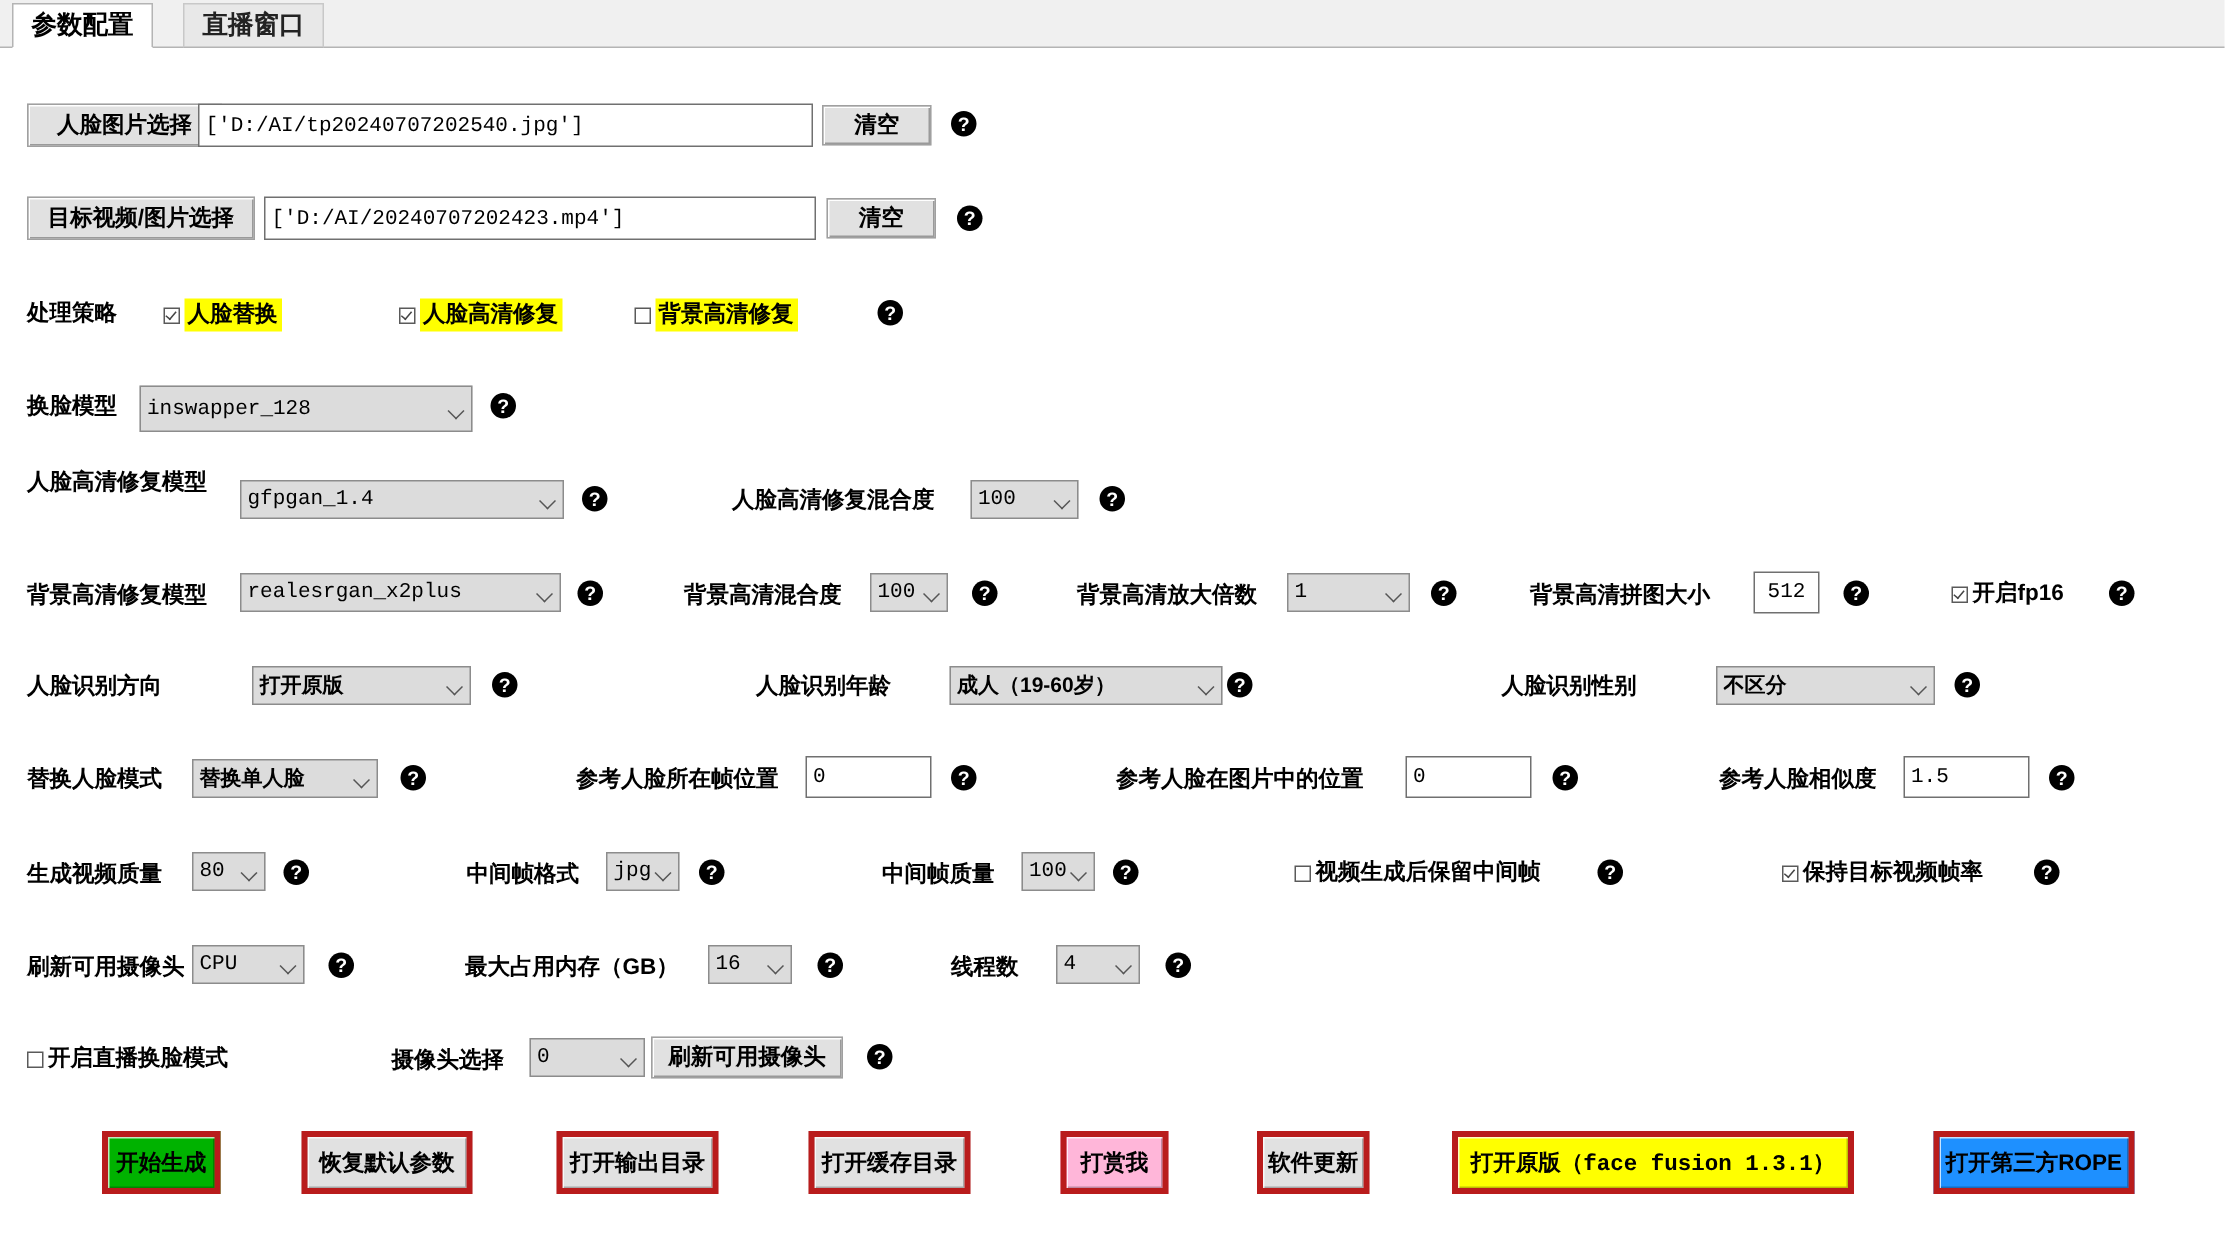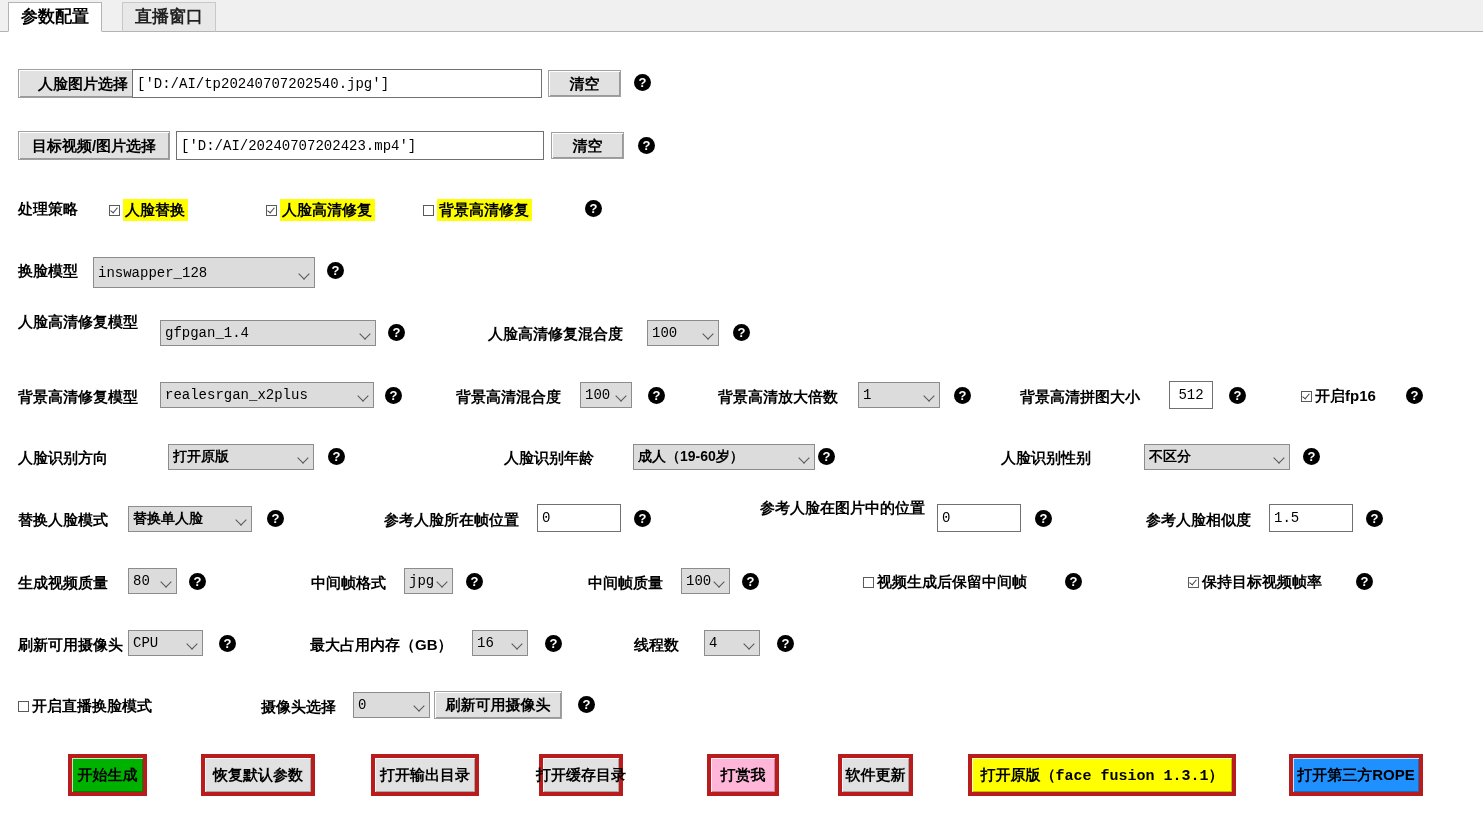--- a/index.html
+++ b/index.html
@@ -311,21 +311,21 @@
 <div class="abs combo cjk" style="left:128px; top:506px; width:124px; height:26px;">
   <span class="cval">替换单人脸</span>
   <span class="chev"></span>
 </div>
 <div class="abs help" style="left:267px; top:510px;">?</div>
 
 <div class="abs lbl" style="left:384px; top:510px;">参考人脸所在帧位置</div>
 <div class="abs txt" style="left:537px; top:504px; width:84px; height:28px;">0</div>
 <div class="abs help" style="left:634px; top:510px;">?</div>
 
-<div class="abs lbl" style="left:744px; top:498px;margin-left:16px;">参考人脸在图片中的位置</div>
+<div class="abs lbl" style="left:744px; top:510px;">参考人脸在图片中的位置</div>
 <div class="abs txt" style="left:937px; top:504px; width:84px; height:28px;">0</div>
 <div class="abs help" style="left:1035px; top:510px;">?</div>
 
 <div class="abs lbl" style="left:1146px; top:510px;">参考人脸相似度</div>
 <div class="abs txt" style="left:1269px; top:504px; width:84px; height:28px;">1.5</div>
 <div class="abs help" style="left:1366px; top:510px;">?</div>
 
 <div class="abs lbl" style="left:18px; top:573px;">生成视频质量</div>
 <div class="abs combo mono" style="left:128px; top:568px; width:49px; height:26px;">
   <span class="cval">80</span>
@@ -389,17 +389,17 @@
 <div class="abs combo mono" style="left:353px; top:692px; width:77px; height:26px;">
   <span class="cval">0</span>
   <span class="chev"></span>
 </div>
 <div class="abs btn" style="left:434px; top:691px; width:128px; height:28px; line-height:26px;">刷新可用摄像头</div>
 <div class="abs help" style="left:578px; top:696px;">?</div>
 
 <div class="abtn" style="left:68px; top:754px; width:79px; background:#00b200;">开始生成</div>
 <div class="abtn" style="left:201px; top:754px; width:114px; background:#e1e1e1;">恢复默认参数</div>
 <div class="abtn" style="left:371px; top:754px; width:108px; background:#e1e1e1;">打开输出目录</div>
-<div class="abtn" style="left:539px; top:754px; width:84px; background:#e1e1e1;">打开缓存目录</div>
+<div class="abtn" style="left:539px; top:754px; width:108px; background:#e1e1e1;">打开缓存目录</div>
 <div class="abtn" style="left:707px; top:754px; width:72px; background:#ffb6d9;">打赏我</div>
 <div class="abtn" style="left:838px; top:754px; width:75px; background:#e1e1e1;">软件更新</div>
 <div class="abtn mono" style="left:968px; top:754px; width:268px; background:#ffff00;">打开原版（face fusion 1.3.1）</div>
 <div class="abtn" style="left:1289px; top:754px; width:134px; background:#1e90ff;">打开第三方ROPE</div>
 
 </body></html>

